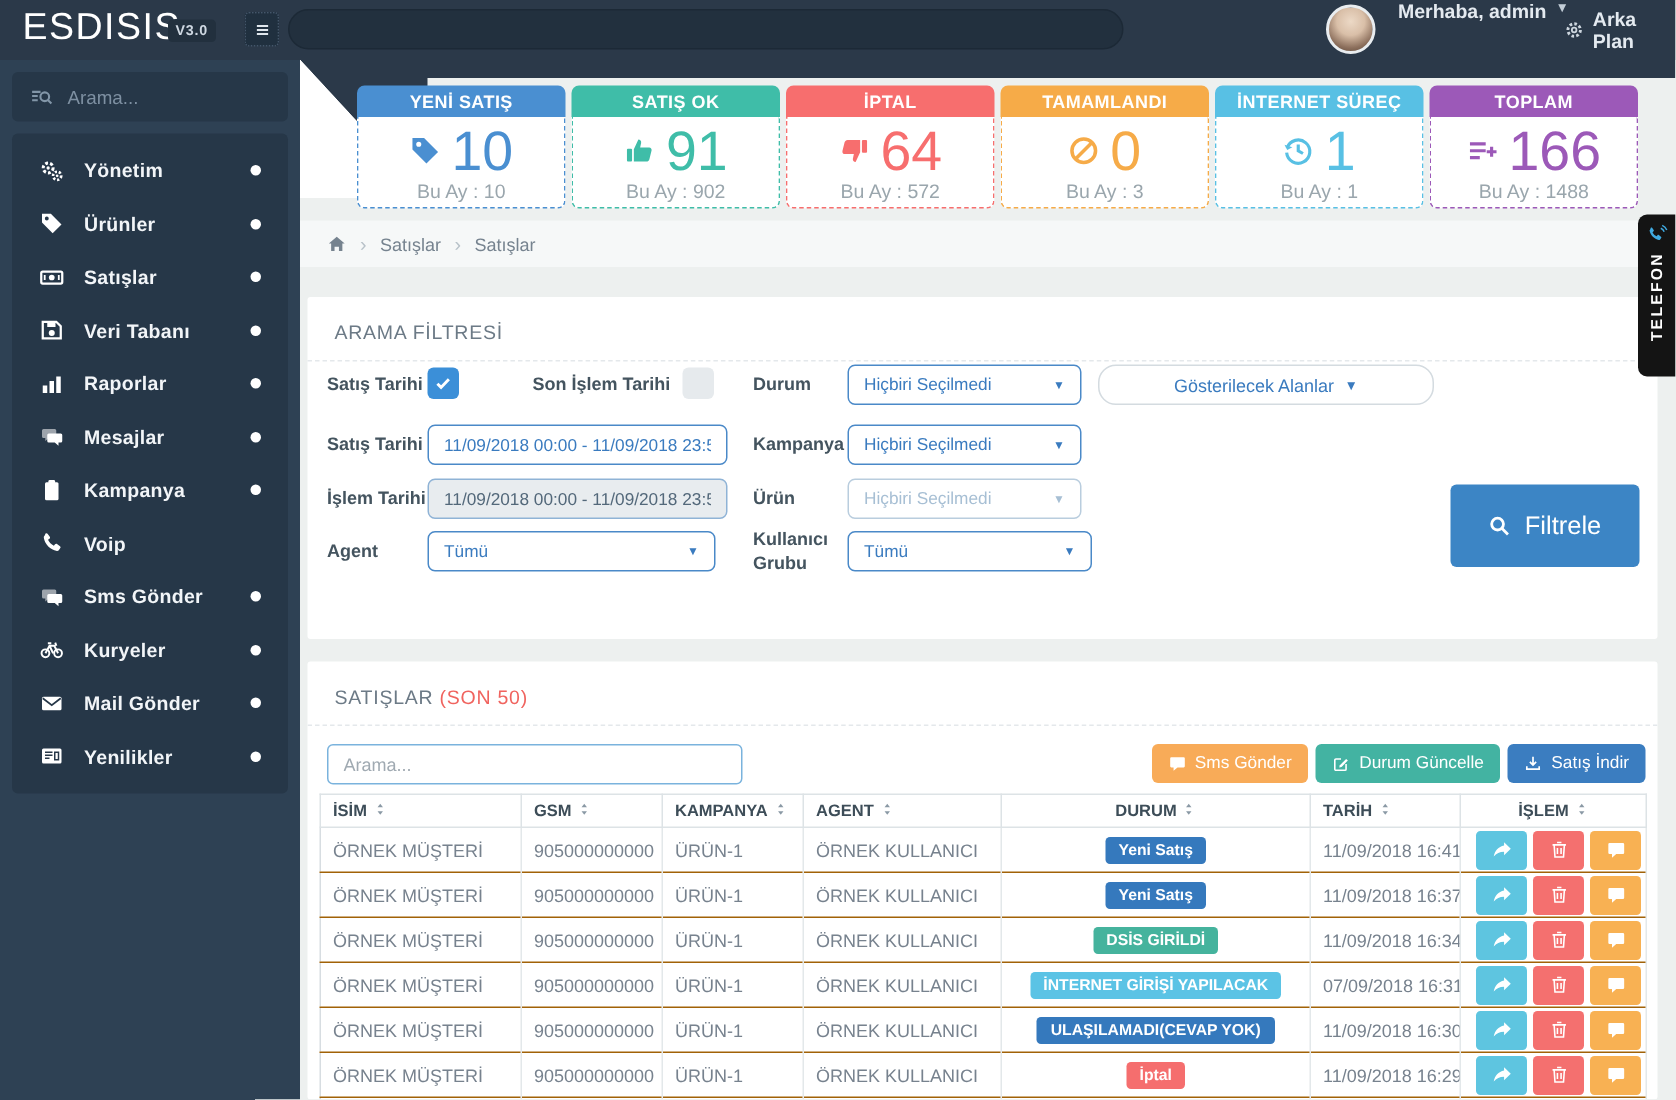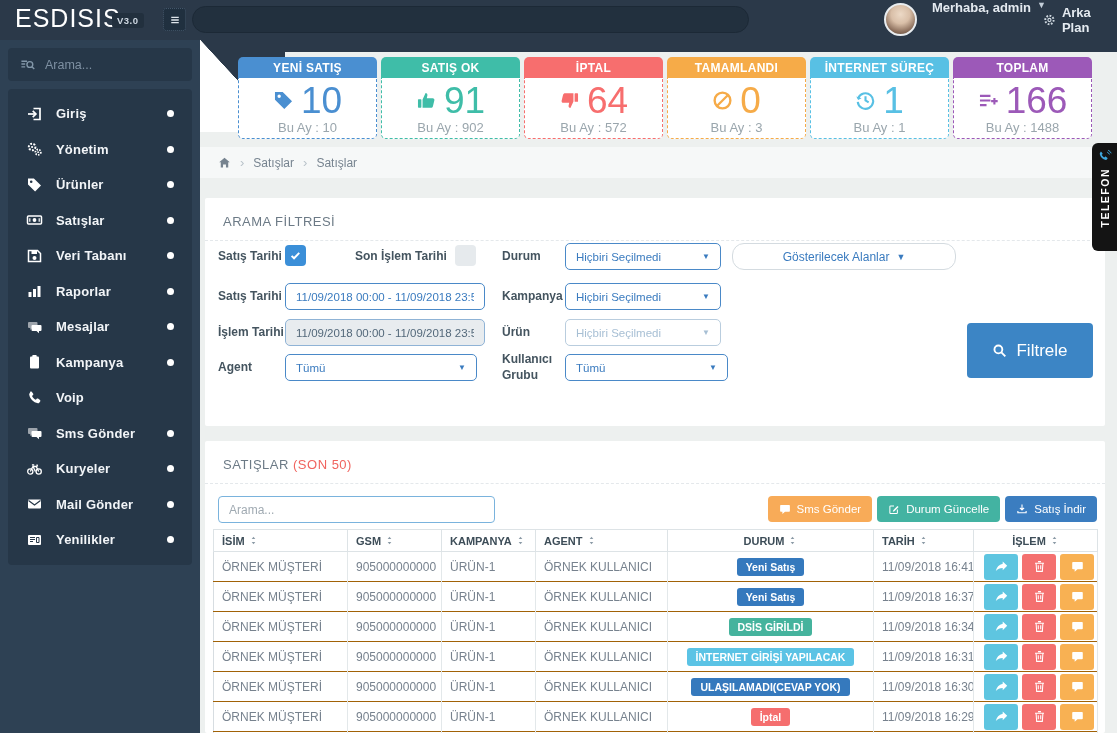--- a/index.html
+++ b/index.html
@@ -168,31 +168,20 @@
     <span class="ico">
         <svg viewBox="0 0 16 16" fill="none" stroke="currentColor" stroke-width="1.5">
           <path d="M1.5 4.5h6M1.5 7.5h4M1.5 10.5h4"></path>
           <circle cx="10.5" cy="8" r="3.1"></circle>
           <path d="M12.7 10.3l2.5 2.5"></path>
         </svg>
       </span>
     <span class="side-search-text">Arama...</span>
   </div>
   <div class="side-menu" id="side-menu">
-      <div class="side-item">
-        <span class="ico">
-          <svg viewBox="0 0 16 16" fill="none" stroke="currentColor" stroke-width="1.7">
-            <path d="M7 2.5h6.5v11H7"></path>
-            <path d="M1.5 8h7.5"></path>
-            <path d="M6.2 4.8L9.4 8l-3.2 3.2"></path>
-          </svg>
-        </span>
-        <span class="side-label">Giriş</span>
-        <span class="side-dot"></span>
-      </div>
       <div class="side-item">
         <span class="ico">
           <svg viewBox="0 0 16 16" fill="none" stroke="currentColor">
             <circle cx="5.6" cy="6" r="3.3" stroke-width="2" stroke-dasharray="1.9 1.4"></circle>
             <circle cx="5.6" cy="6" r="1.1" fill="currentColor" stroke="none"></circle>
             <circle cx="11.6" cy="11.2" r="2.7" stroke-width="1.8" stroke-dasharray="1.5 1.2"></circle>
             <circle cx="11.6" cy="11.2" r="0.9" fill="currentColor" stroke="none"></circle>
           </svg>
         </span>
         <span class="side-label">Yönetim</span>
@@ -658,21 +647,21 @@
                   </svg>
                 </span>
               </button></td>
           </tr>
           <tr>
             <td>ÖRNEK MÜŞTERİ</td>
             <td>905000000000</td>
             <td>ÜRÜN-1</td>
             <td>ÖRNEK KULLANICI</td>
             <td class="c"><span class="badge" style="background: rgb(91, 195, 229);">İNTERNET GİRİŞİ YAPILACAK</span></td>
-            <td>11/09/2018 16:31</td>
+            <td>07/09/2018 16:31</td>
             <td class="c"><button class="act act-info">
                 <span class="ico">
                   <svg viewBox="0 0 16 16" fill="currentColor">
                     <path d="M9.5 4.6V1.8L15 7.2l-5.5 5.4V9.7C5.9 9.7 3.2 11 1 13.6c.9-4.6 3.8-8.1 8.5-9z"></path>
                   </svg>
                 </span>
               </button><button class="act act-danger">
                 <span class="ico">
                   <svg viewBox="0 0 16 16" fill="none" stroke="currentColor" stroke-width="1.3">
                     <path d="M2.5 4h11M6.2 2h3.6"></path>

